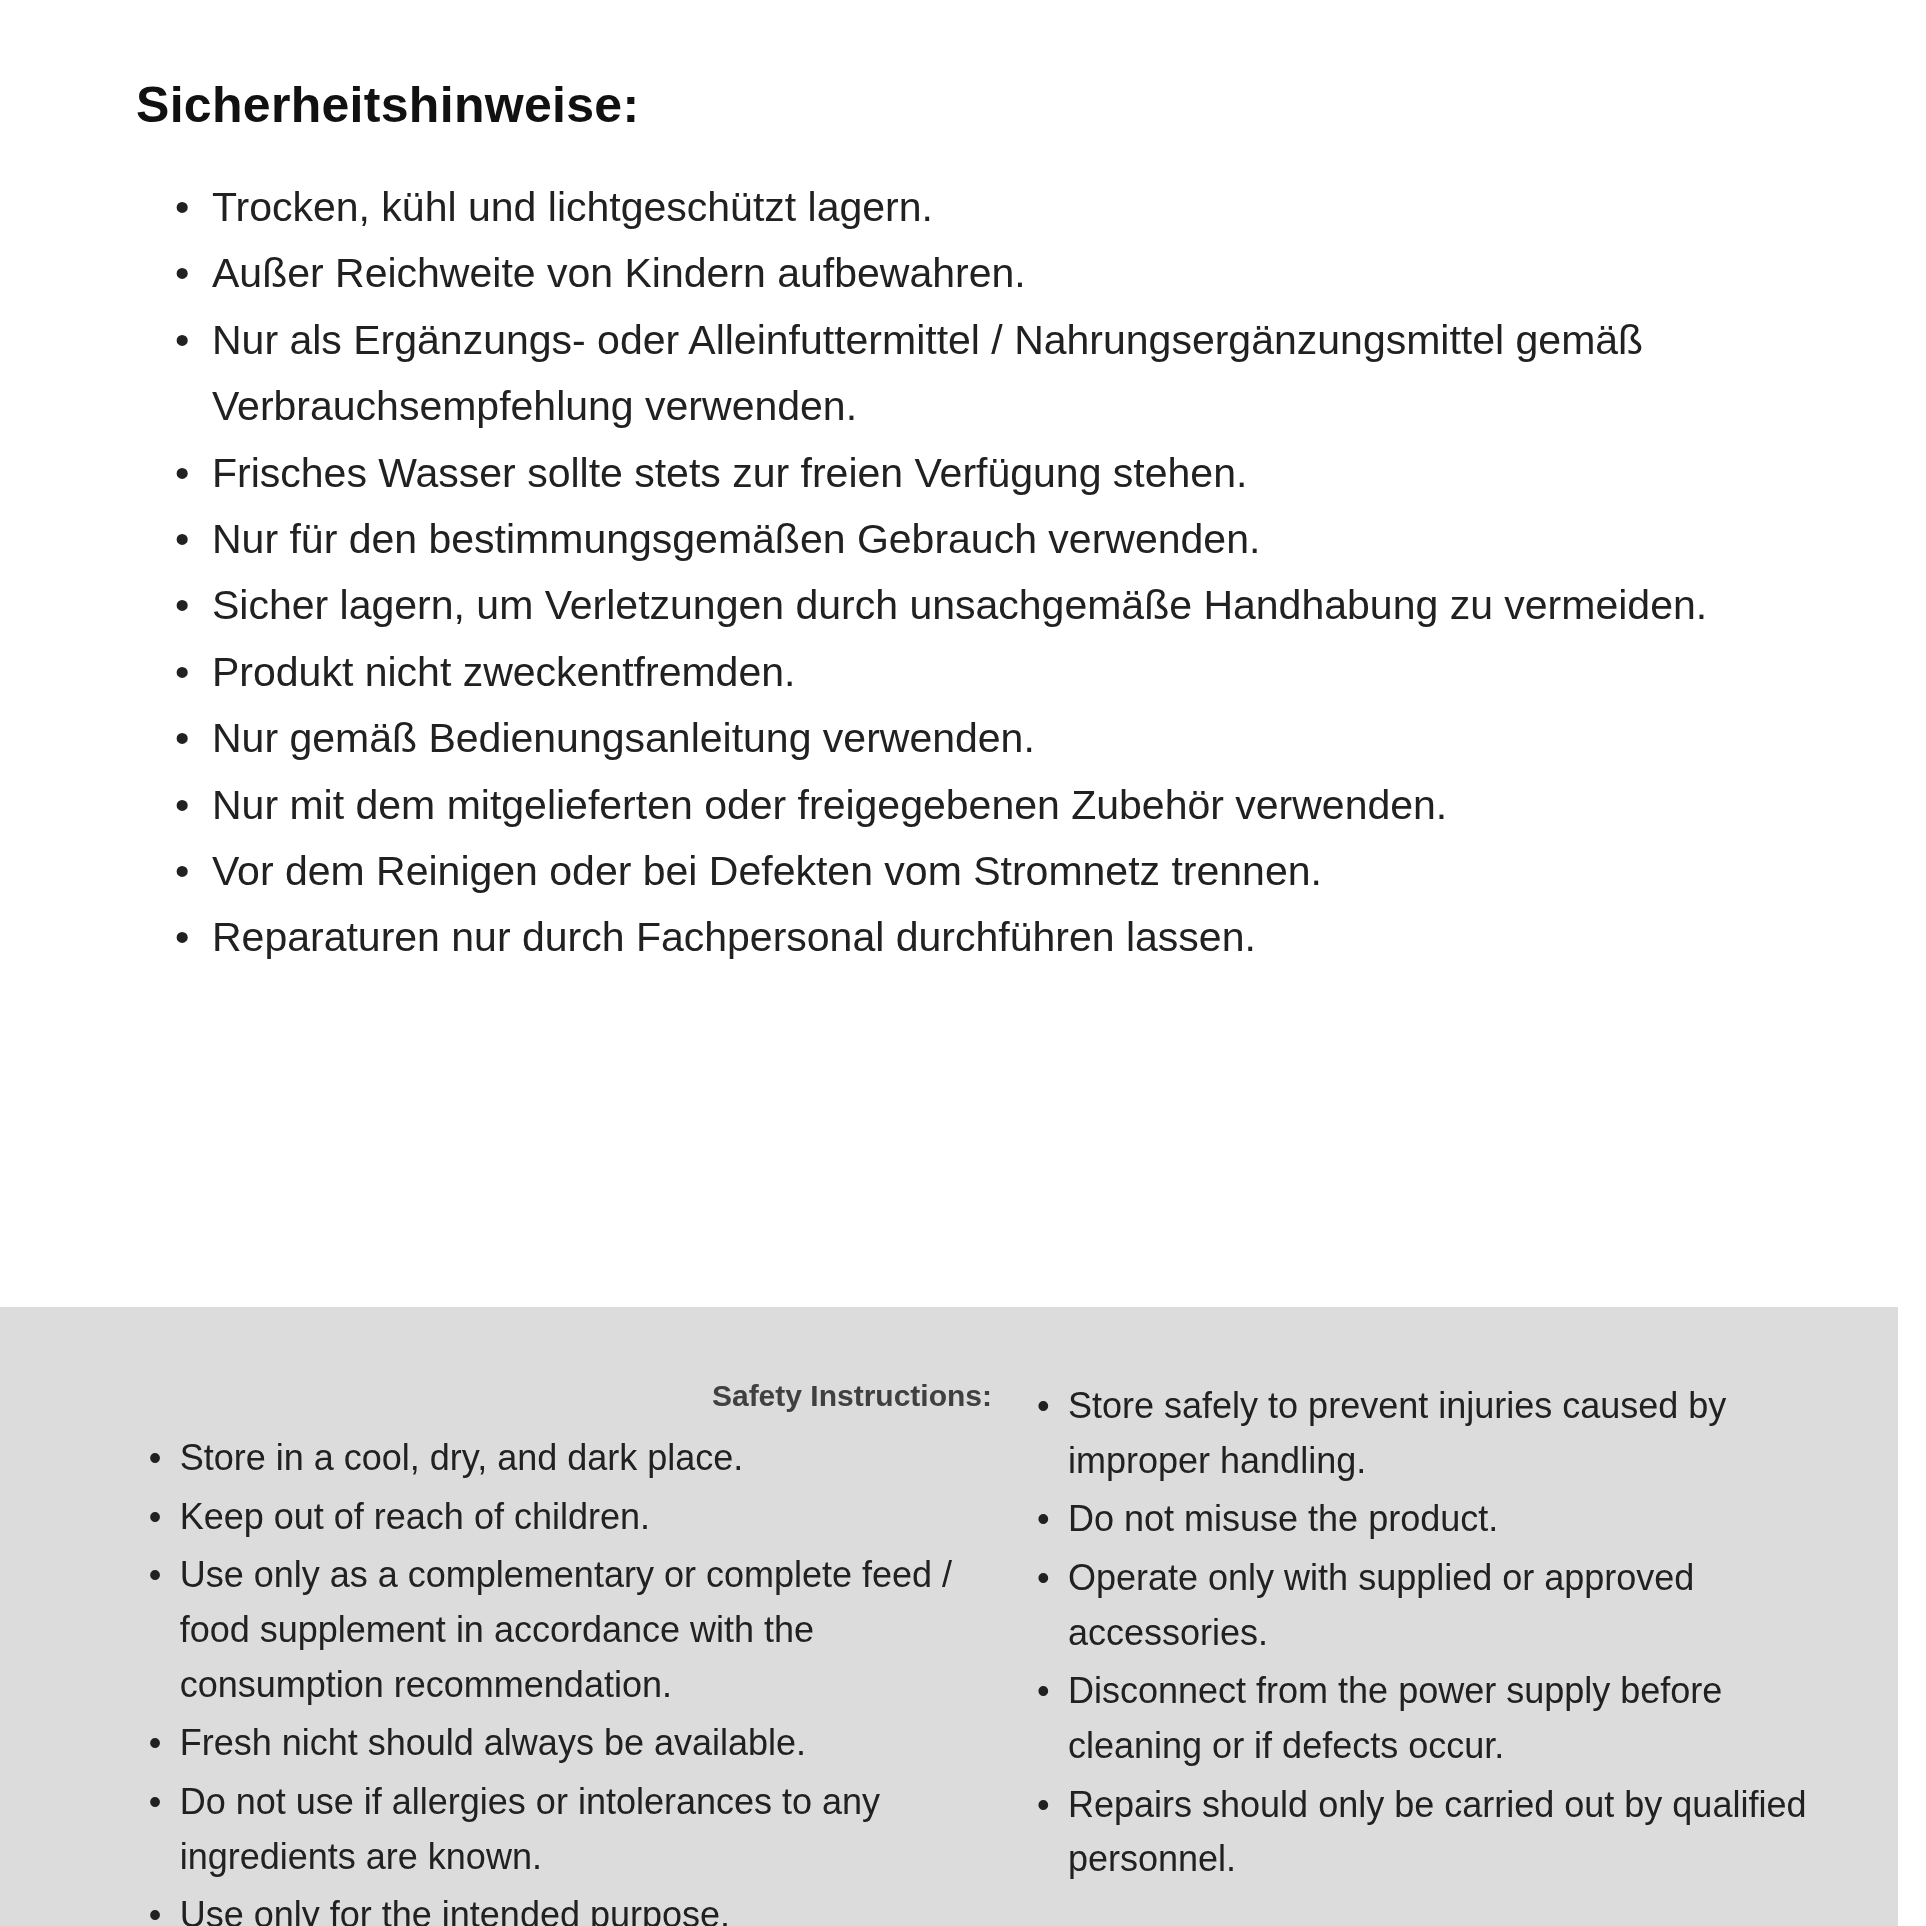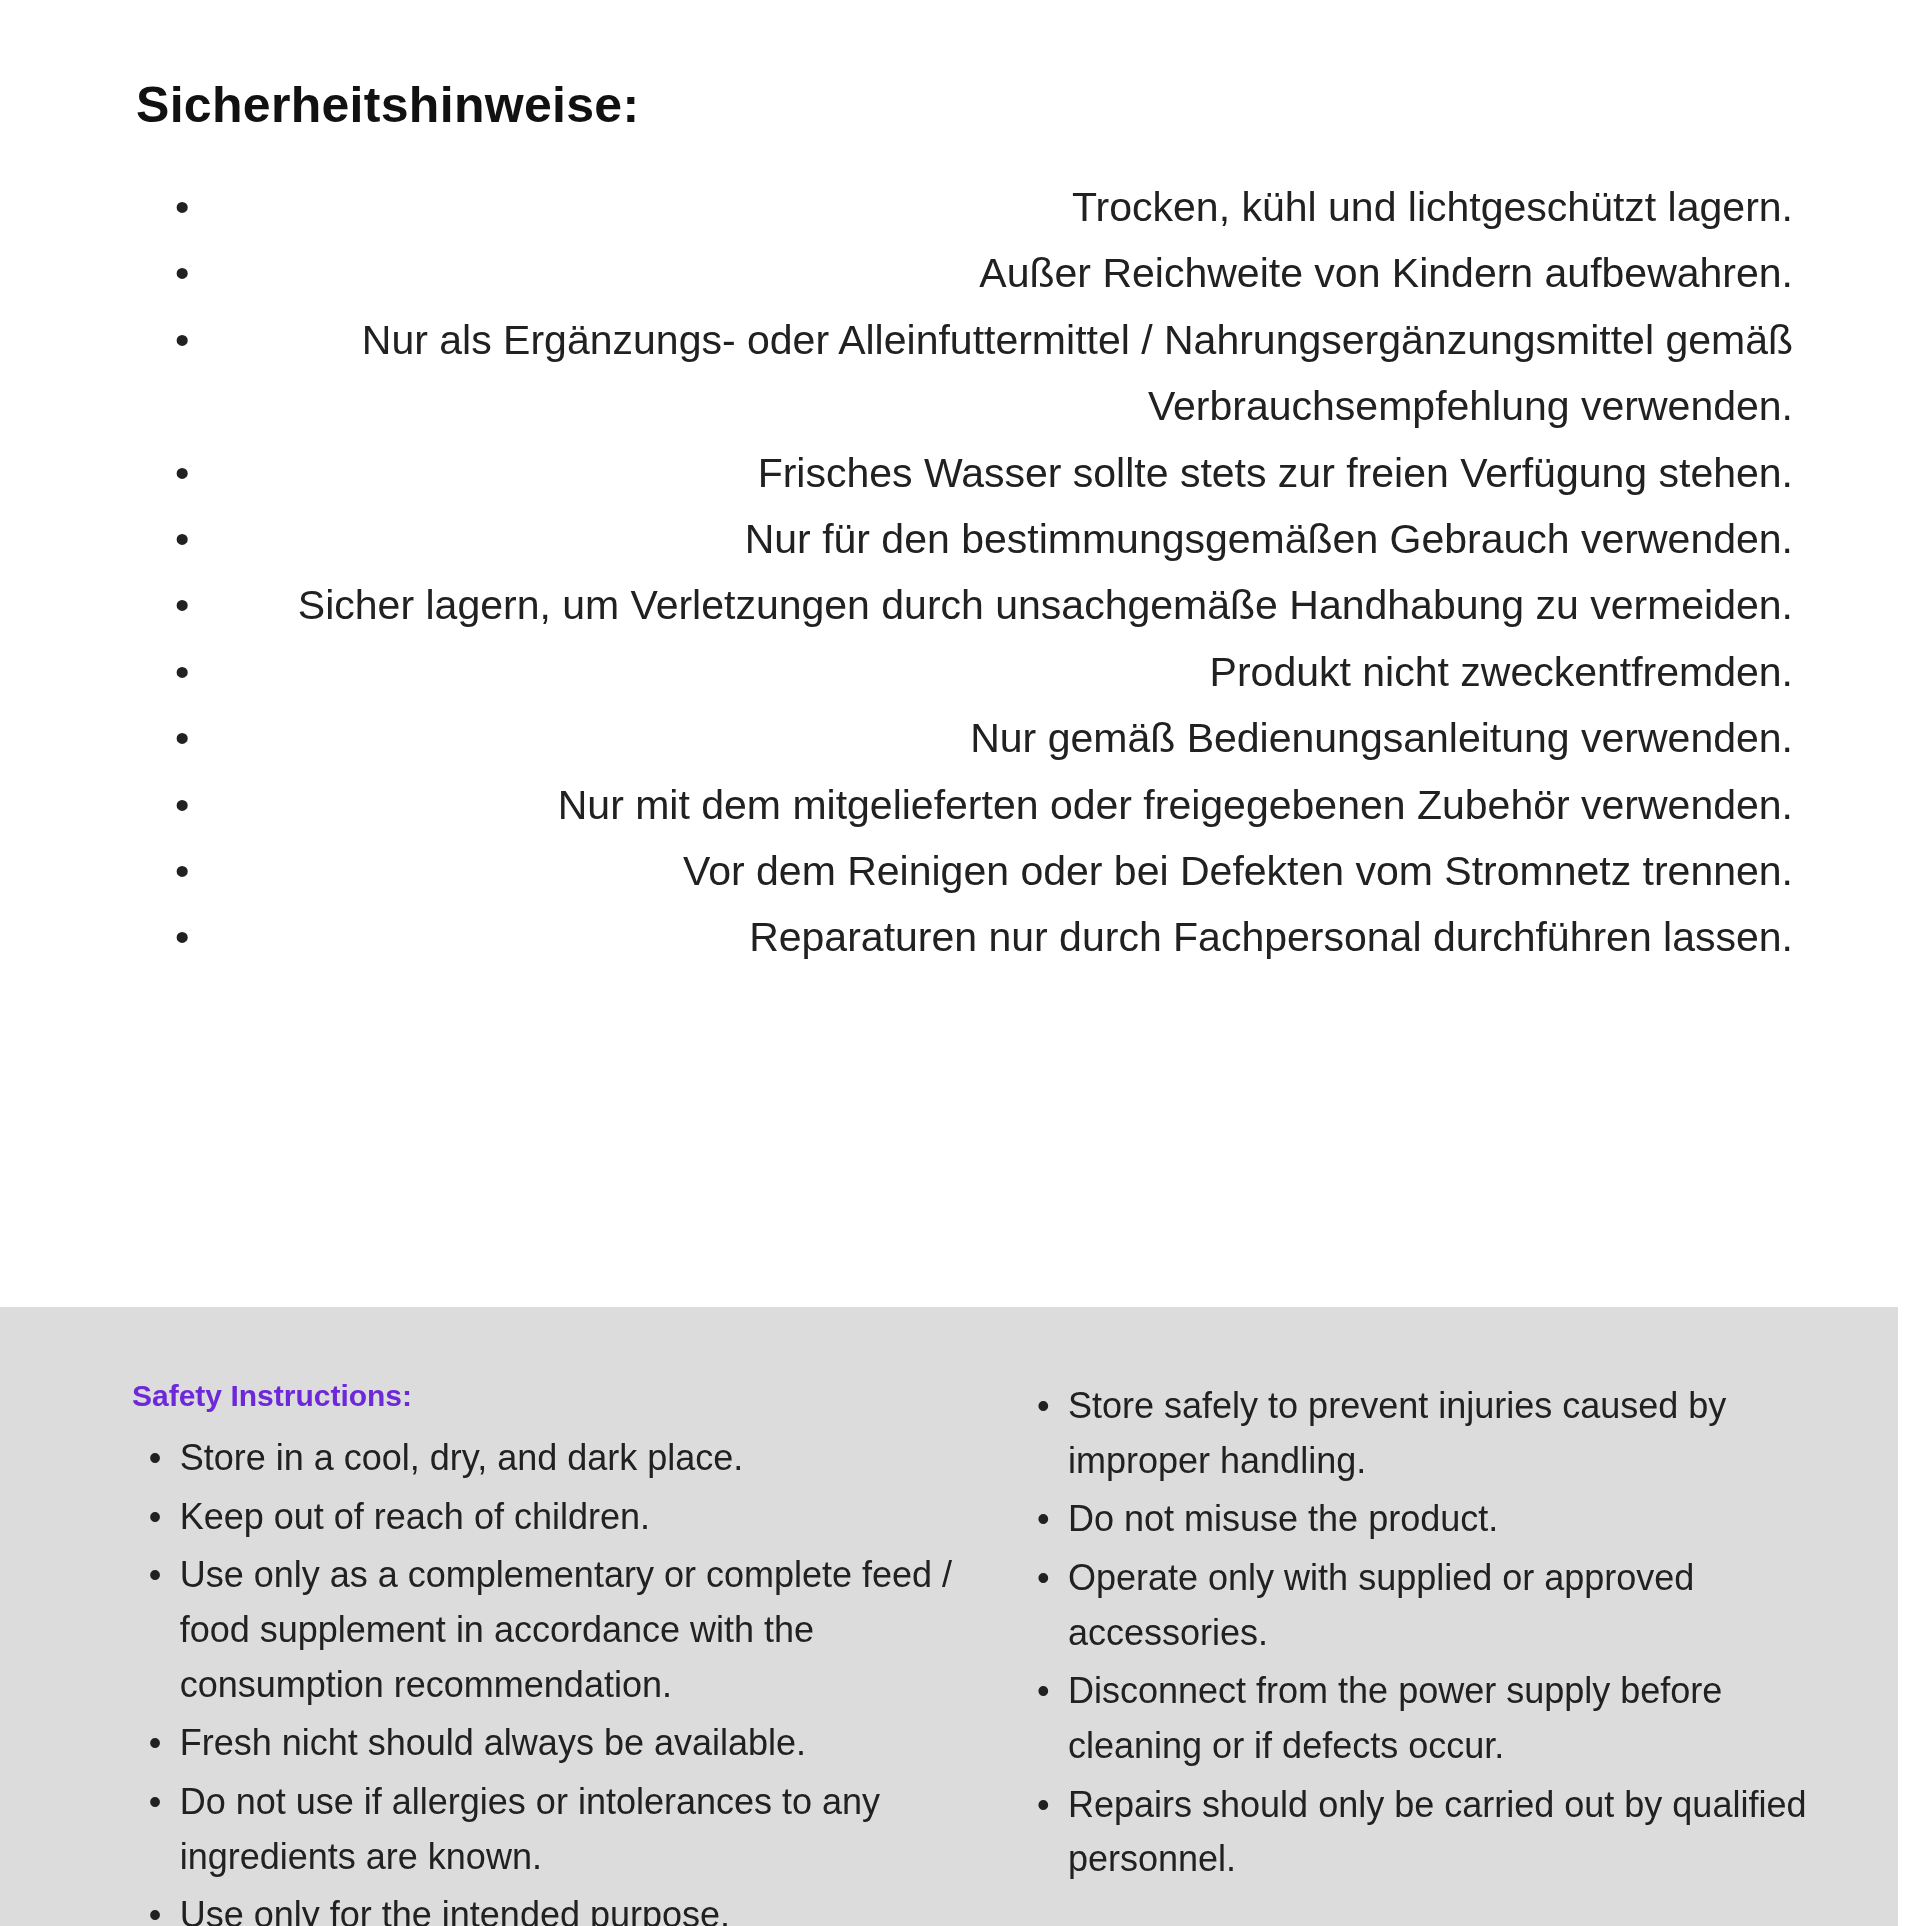--- a/index.html
+++ b/index.html
@@ -34,21 +34,20 @@
     list-style: none;
     margin-left: 39px;
     max-width: 1618px;
   }
   .german-list li {
     position: relative;
     font-size: 41px;
     line-height: 1.62;
     color: #212121;
     padding-left: 37px;
-    text-align: right;
   }
   .german-list li::before {
     content: "\2022";
     position: absolute;
     left: 0;
     top: 0;
     color: #212121;
   }
 
   
@@ -62,22 +61,23 @@
   .col-left {
     flex: 0 0 860px;
   }
   .col-right {
     flex: 1 1 auto;
     margin-left: 45px;
   }
   .english-title {
     font-size: 30px;
     font-weight: 700;
-    color: #6d28d9;
+    color: #404040;
     margin-bottom: 18px;
+    text-align: right;
   }
   .english-list {
     list-style: none;
   }
   .col-left .english-list {
     margin-left: 16.7px;
   }
   .english-list li {
     position: relative;
     font-size: 36px;

